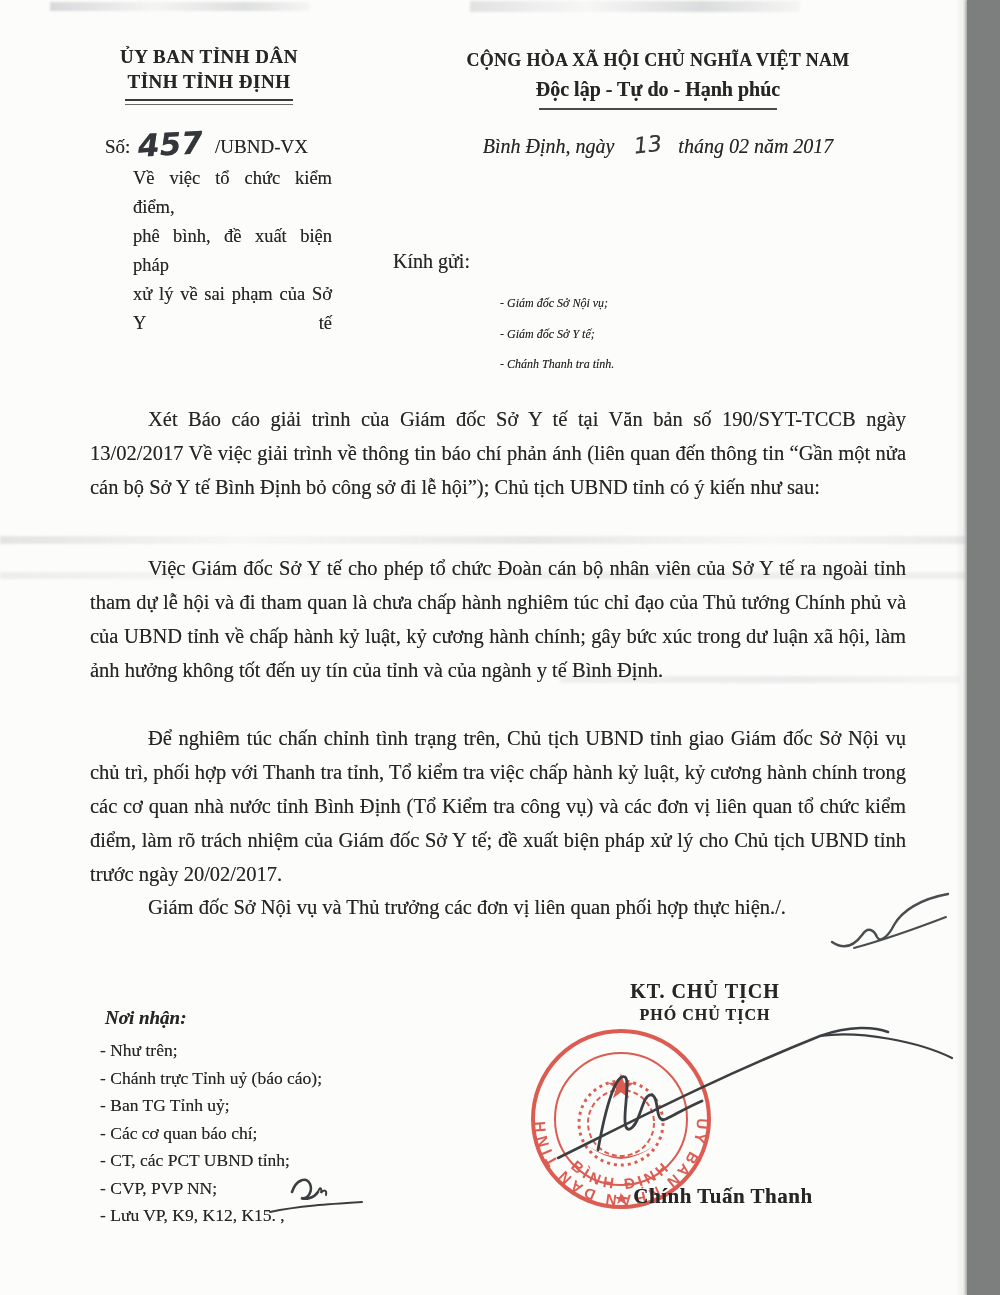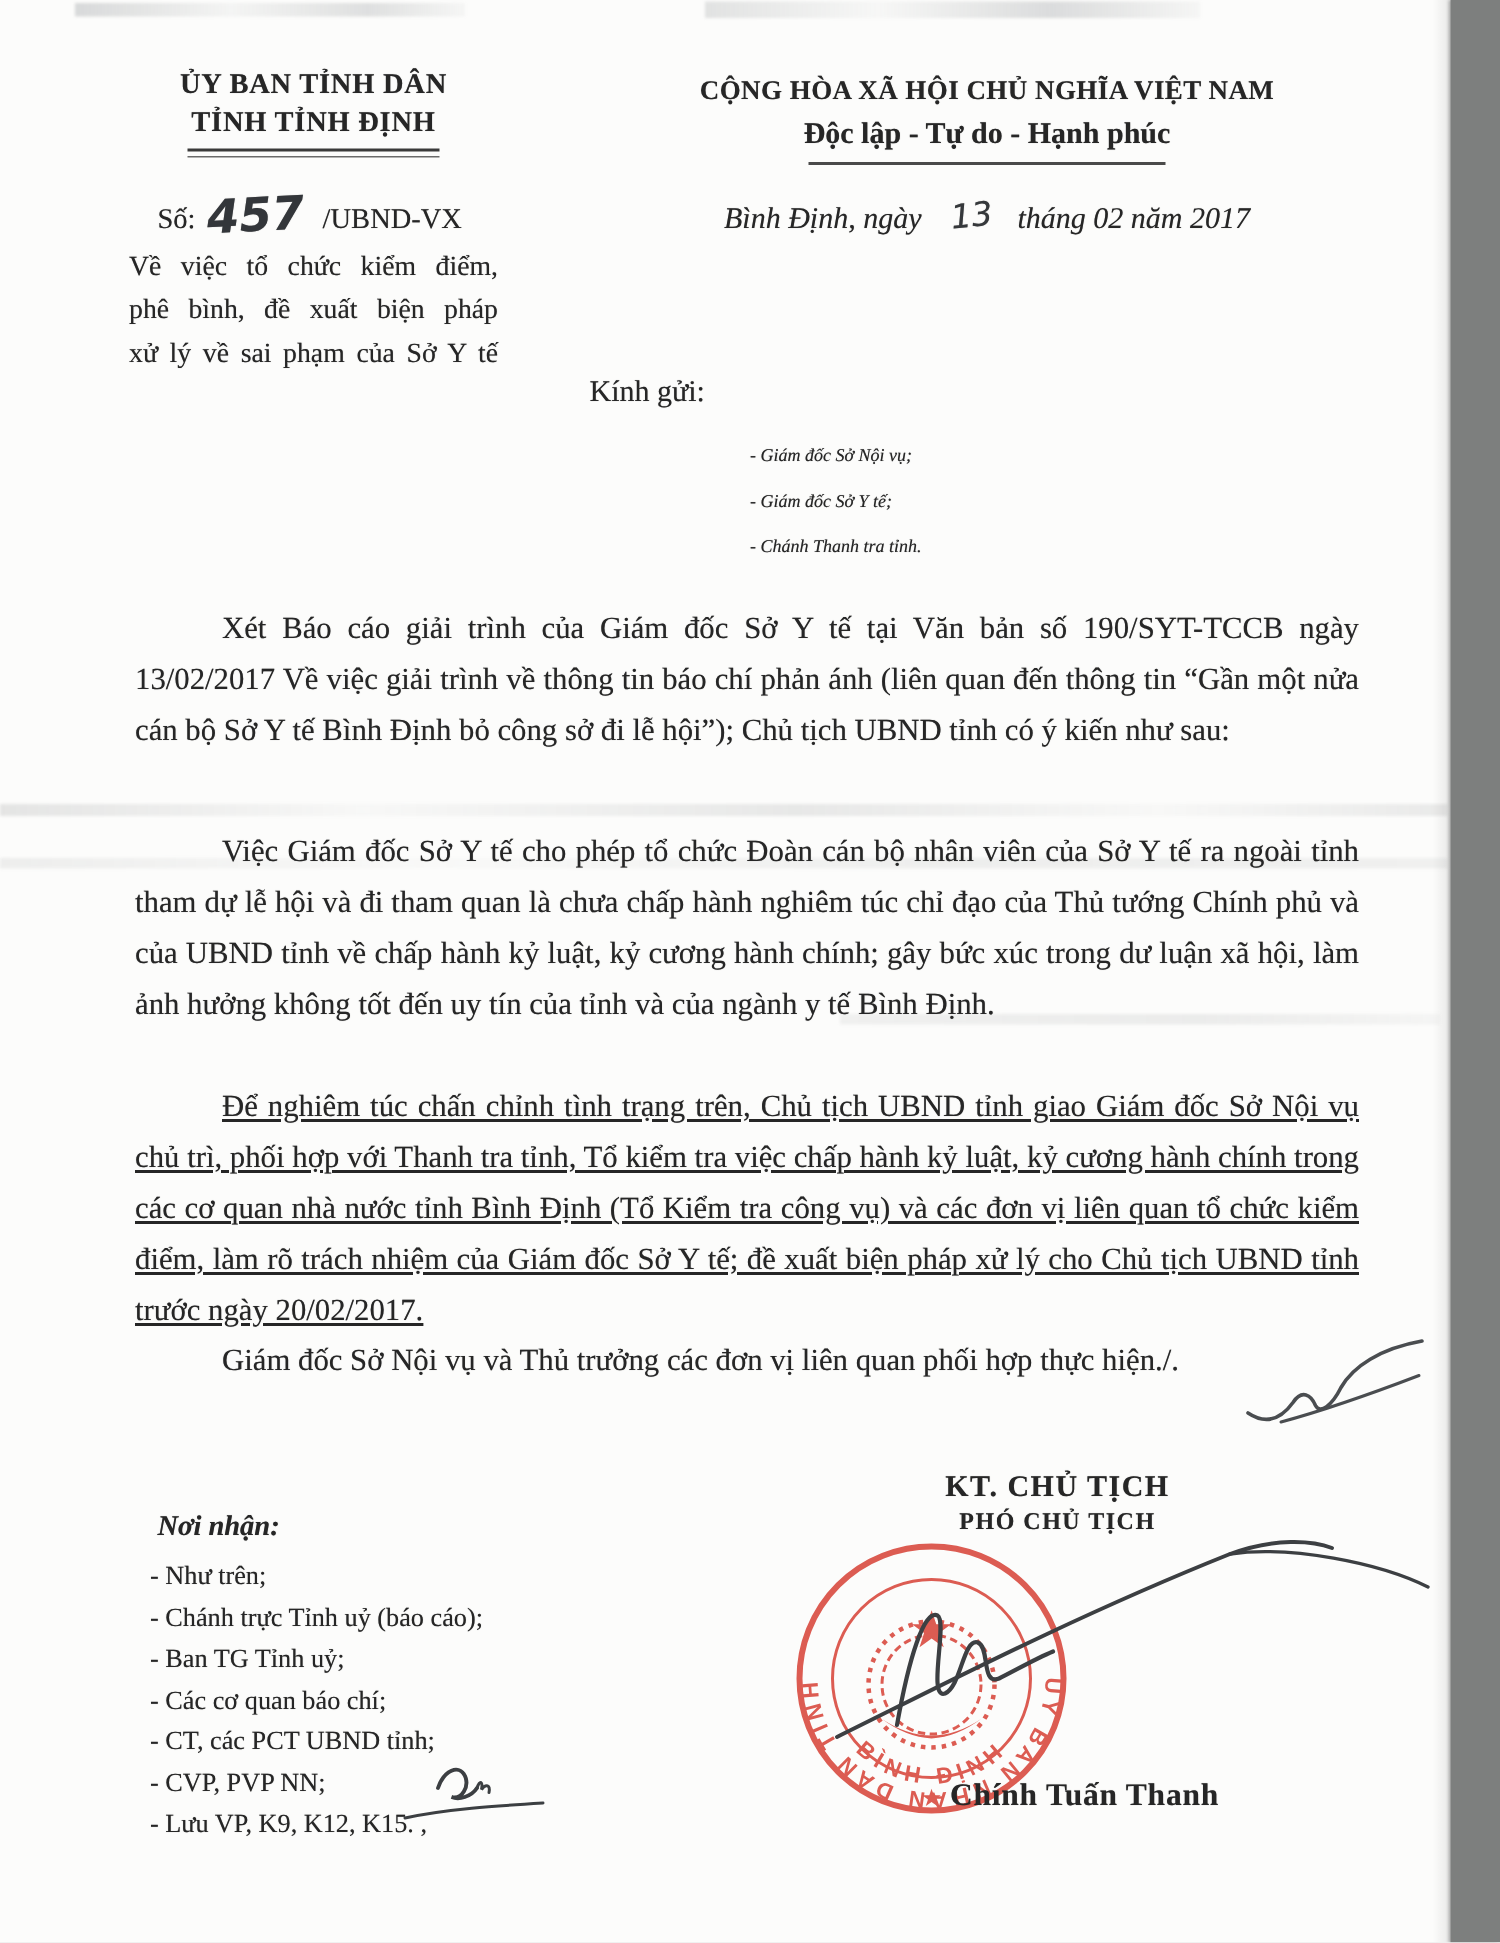--- a/index.html
+++ b/index.html
@@ -24,29 +24,29 @@
   #national .l2{font-size:20px;margin-top:7px;}
   #national-rule{width:238px;height:2px;margin:7px auto 0;background:#4a4a4a;}
   #dateline{left:428px;top:133px;width:460px;font-size:20px;}
   .hand{font-family:"DejaVu Sans",sans-serif;font-style:italic;color:#35383b;}
   #date-day{display:inline-block;font-size:22px;margin:0 16px 0 20px;transform:rotate(-6deg) translateY(-1px);}
   
   #so-line{left:105px;top:124px;width:300px;font-size:19px;}
   #so-num{display:inline-block;font-size:31px;font-weight:bold;margin:0 12px 0 8px;transform:rotate(-3deg);position:relative;top:2px;color:#33363a;}
   
   #subject{left:86px;top:164px;width:246px;font-size:18.5px;line-height:29px;}
-  #subject div{text-align:justify;text-align-last:justify;}
+  #subject div{text-align:justify;text-align-last:justify;margin-left:47px;}
   
   #kinh-gui{left:393px;top:250px;font-size:20px;}
   #recipients{left:500px;top:288px;font-size:12px;line-height:30.5px;font-style:italic;}
   
   .para{left:90px;width:816px;font-size:20.5px;line-height:34px;text-align:justify;text-indent:58px;}
   #p1{top:402px;}
   #p2{top:551px;}
-  #p3{top:721px;text-decoration:underline;}
+  #p3{top:721px;}
   #p4{top:890px;width:800px;}
   
   #sig-title{left:550px;top:980px;width:310px;}
   #sig-title .t1{font-size:20px;letter-spacing:1px;}
   #sig-title .t2{font-size:16px;letter-spacing:1px;margin-top:3px;}
   #sig-name{left:548px;top:1184px;width:350px;font-size:21px;letter-spacing:0.5px;}
   
   #noi-nhan{left:105px;top:1007px;font-size:19px;}
   #footer-list{left:100px;top:1037px;font-size:17.5px;line-height:27.5px;}
   

